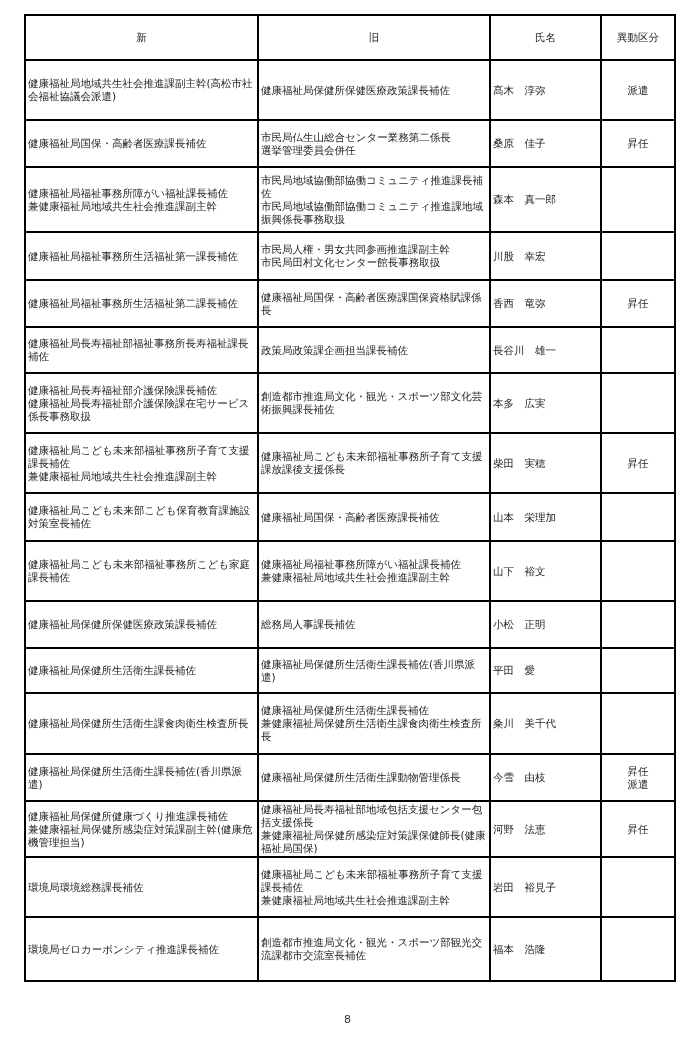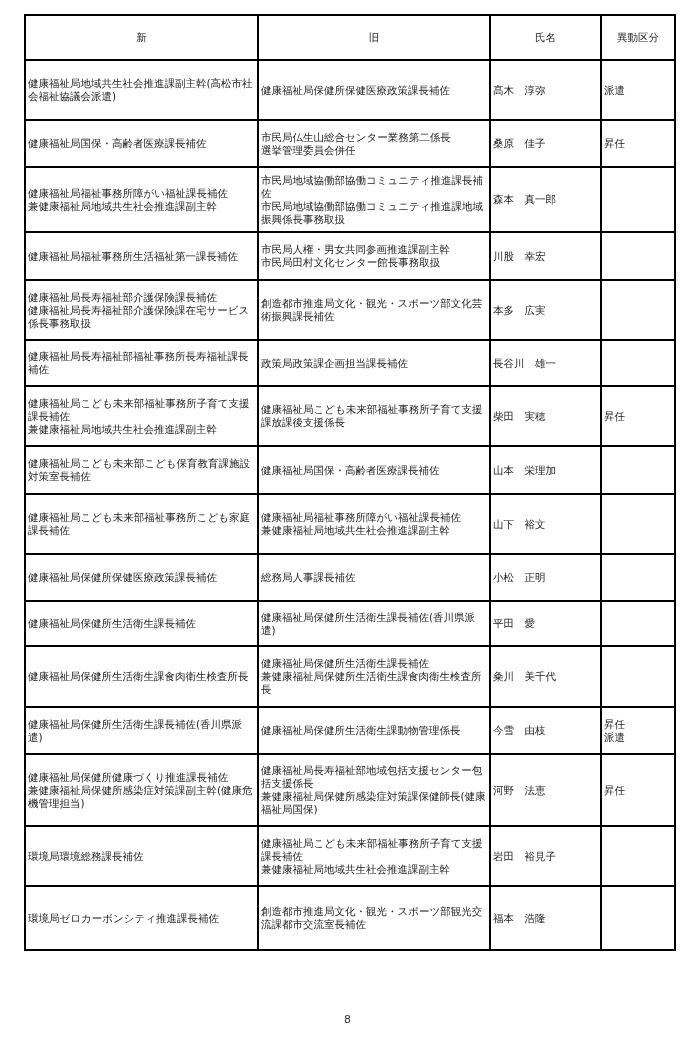--- a/index.html
+++ b/index.html
@@ -8,21 +8,21 @@
     position: absolute; left: 24px; top: 14px;
     width: 650px; border-collapse: collapse; table-layout: fixed;
     font-size: 10.5px; line-height: 13px;
   }
   table.personnel td, table.personnel th {
     border: 2px solid #000; padding: 0 2px; vertical-align: middle; font-weight: normal;
     white-space: pre-line; word-break: break-all; overflow: hidden;
   }
   table.personnel th { text-align: center; height: 43px; }
   td.name { padding-left: 14px; }
-  td.type { text-align: left; }
+  td.type { text-align: center; }
   .page-num { position: absolute; top: 1013px; left: 0; width: 695px; text-align: center; font-size: 11px; color: #333; }
 </style>
 </head>
 <body>
 
 <table class="personnel">
   <colgroup>
     <col style="width:233px">
       <col style="width:232px">
       <col style="width:111px">
@@ -58,31 +58,37 @@
         <td class="name">森本　真一郎</td>
         <td class="type"></td>
       </tr>
     <tr style="height:48px">
         <td>健康福祉局福祉事務所生活福祉第一課長補佐</td>
         <td>市民局人権・男女共同参画推進課副主幹
 市民局田村文化センター館長事務取扱</td>
         <td class="name">川股　幸宏</td>
         <td class="type"></td>
       </tr>
+    <tr style="height:47px">
+        <td>健康福祉局福祉事務所生活福祉第二課長補佐</td>
+        <td>健康福祉局国保・高齢者医療課国保資格賦課係長</td>
+        <td class="name">香西　竜弥</td>
+        <td class="type">昇任</td>
+      </tr>
+    <tr style="height:46px">
+        <td>健康福祉局長寿福祉部福祉事務所長寿福祉課長補佐</td>
+        <td>政策局政策課企画担当課長補佐</td>
+        <td class="name">長谷川　雄一</td>
+        <td class="type"></td>
+      </tr>
     <tr style="height:60px">
         <td>健康福祉局長寿福祉部介護保険課長補佐
 健康福祉局長寿福祉部介護保険課在宅サービス係長事務取扱</td>
         <td>創造都市推進局文化・観光・スポーツ部文化芸術振興課長補佐</td>
         <td class="name">本多　広実</td>
-        <td class="type"></td>
-      </tr>
-    <tr style="height:46px">
-        <td>健康福祉局長寿福祉部福祉事務所長寿福祉課長補佐</td>
-        <td>政策局政策課企画担当課長補佐</td>
-        <td class="name">長谷川　雄一</td>
         <td class="type"></td>
       </tr>
     <tr style="height:60px">
         <td>健康福祉局こども未来部福祉事務所子育て支援課長補佐
 兼健康福祉局地域共生社会推進課副主幹</td>
         <td>健康福祉局こども未来部福祉事務所子育て支援課放課後支援係長</td>
         <td class="name">柴田　実穂</td>
         <td class="type">昇任</td>
       </tr>
     <tr style="height:48px">
@@ -117,21 +123,21 @@
         <td class="name">粂川　美千代</td>
         <td class="type"></td>
       </tr>
     <tr style="height:47px">
         <td>健康福祉局保健所生活衛生課長補佐(香川県派遣)</td>
         <td>健康福祉局保健所生活衛生課動物管理係長</td>
         <td class="name">今雪　由枝</td>
         <td class="type">昇任
 派遣</td>
       </tr>
-    <tr style="height:72px">
+    <tr style="height:56px">
         <td>健康福祉局保健所健康づくり推進課長補佐
 兼健康福祉局保健所感染症対策課副主幹(健康危機管理担当)</td>
         <td>健康福祉局長寿福祉部地域包括支援センター包括支援係長
 兼健康福祉局保健所感染症対策課保健師長(健康福祉局国保)</td>
         <td class="name">河野　法恵</td>
         <td class="type">昇任</td>
       </tr>
     <tr style="height:60px">
         <td>環境局環境総務課長補佐</td>
         <td>健康福祉局こども未来部福祉事務所子育て支援課長補佐

